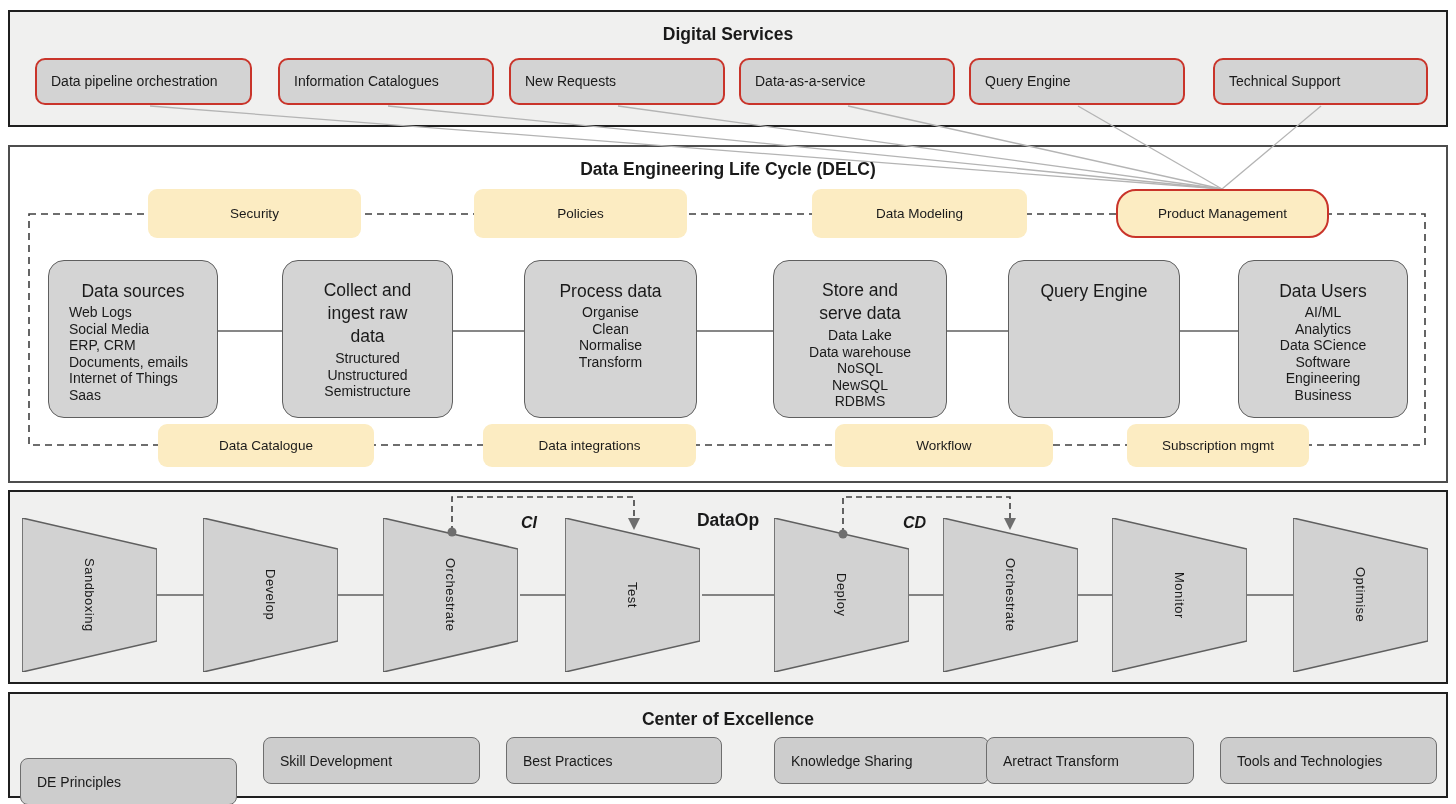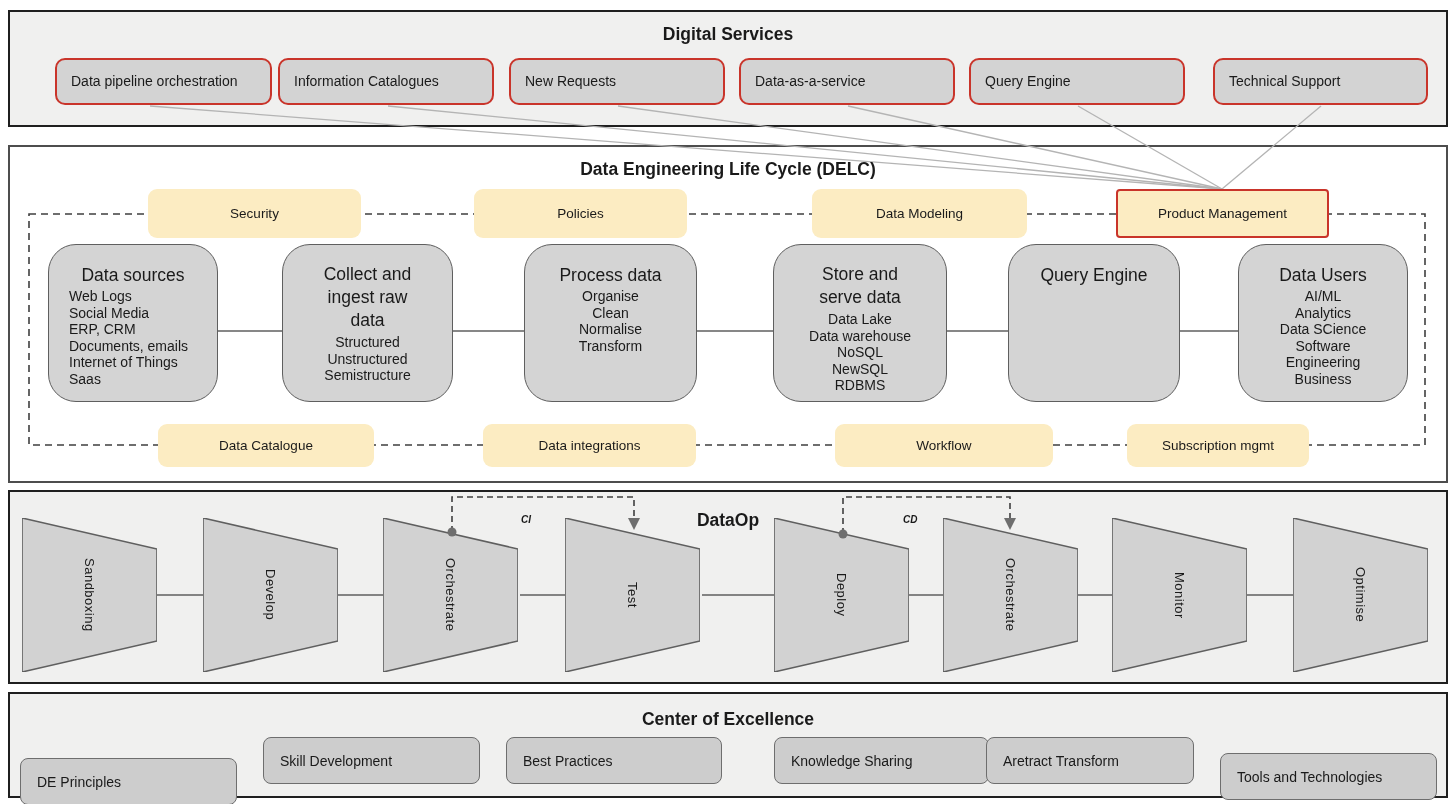--- a/index.html
+++ b/index.html
@@ -11,34 +11,34 @@
   .sec-title{position:absolute;width:100%;text-align:center;font-weight:700;
              font-size:17.5px;z-index:2;}
   svg.overlay{position:absolute;left:0;top:0;z-index:1;pointer-events:none;}
   svg.overlay-top{position:absolute;left:0;top:0;z-index:3;pointer-events:none;}
   .ds-box{position:absolute;height:47px;background:#d3d3d3;border:2px solid #c9342a;
           border-radius:10px;display:flex;align-items:center;z-index:2;
           font-size:14px;line-height:1.25;box-sizing:border-box;padding:2px 12px 2px 14px;}
   .badge{position:absolute;height:49px;background:#fcecc2;border-radius:9px;
          display:flex;align-items:center;justify-content:center;font-size:13.5px;
          z-index:2;box-sizing:border-box;}
-  .badge-red{border:2px solid #c9342a;border-radius:4px;}
+  .badge-red{border:2px solid #c9342a;border-radius:20px;}
   .badge-b{height:43px;}
-  .stage{position:absolute;top:244px;height:158px;background:#d4d4d4;
-         border:1.5px solid #5f5f5f;border-radius:28px;z-index:2;
+  .stage{position:absolute;top:260px;height:158px;background:#d4d4d4;
+         border:1.5px solid #5f5f5f;border-radius:16px;z-index:2;
          box-sizing:border-box;padding-top:20px;text-align:center;}
   .stage-title{font-size:17.5px;margin-bottom:2px;}
   .stage-item{font-size:14px;line-height:16.5px;}
   .items-left{text-align:left;padding-left:20px;}
   .trap{position:absolute;top:518px;width:135px;height:154px;z-index:2;}
   .trap svg{position:absolute;left:0;top:0;}
   .trap-label{position:absolute;inset:0;display:flex;align-items:center;
               justify-content:center;writing-mode:vertical-rl;font-size:13px;
               letter-spacing:.5px;}
-  .cicd{position:absolute;z-index:3;font-size:10px;font-weight:700;font-style:italic;}
+  .cicd{position:absolute;z-index:3;font-size:16px;font-weight:700;font-style:italic;}
   .coe-box{position:absolute;top:737px;height:47px;background:#cdcdcd;
            border:1.5px solid #6e6e6e;border-radius:8px;display:flex;align-items:center;
            z-index:2;font-size:14px;box-sizing:border-box;padding:2px 10px 2px 16px;}
 </style>
 </head>
 <body>
 
 <div class="section sec-gray" style="left:8px;top:10px;width:1440px;height:117px;"></div>
 <div class="section sec-white" style="left:8px;top:145px;width:1440px;height:338px;"></div>
 <div class="section sec-gray" style="left:8px;top:490px;width:1440px;height:194px;"></div>
@@ -70,21 +70,21 @@
     <line x1="338" y1="595" x2="383" y2="595"></line>
     <line x1="520" y1="595" x2="565" y2="595"></line>
     <line x1="702" y1="595" x2="774" y2="595"></line>
     <line x1="909" y1="595" x2="943" y2="595"></line>
     <line x1="1078" y1="595" x2="1112" y2="595"></line>
     <line x1="1247" y1="595" x2="1293" y2="595"></line>
   </g>
 </svg>
 
 <div class="sec-title" style="top:24px;">Digital Services</div>
-<div class="ds-box" style="left:35px;width:217px;margin-left:20px;">
+<div class="ds-box" style="left:35px;width:217px;">
     <span>Data pipeline orchestration</span>
   </div>
 <div class="ds-box" style="left:278px;width:216px;">
     <span>Information Catalogues</span>
   </div>
 <div class="ds-box" style="left:509px;width:216px;">
     <span>New Requests</span>
   </div>
 <div class="ds-box" style="left:739px;width:216px;">
     <span>Data-as-a-service</span>
@@ -229,15 +229,15 @@
   </div>
 <div class="coe-box" style="left:506px;width:216px;">
     <span>Best Practices</span>
   </div>
 <div class="coe-box" style="left:737px;width:215px;margin-left:37px;">
     <span>Knowledge Sharing</span>
   </div>
 <div class="coe-box" style="left:986px;width:208px;">
     <span>Aretract  Transform</span>
   </div>
-<div class="coe-box" style="left:1220px;width:217px;margin-top:16px;">
+<div class="coe-box" style="left:1220px;width:217px;">
     <span>Tools and Technologies</span>
   </div>
 
 </body></html>

